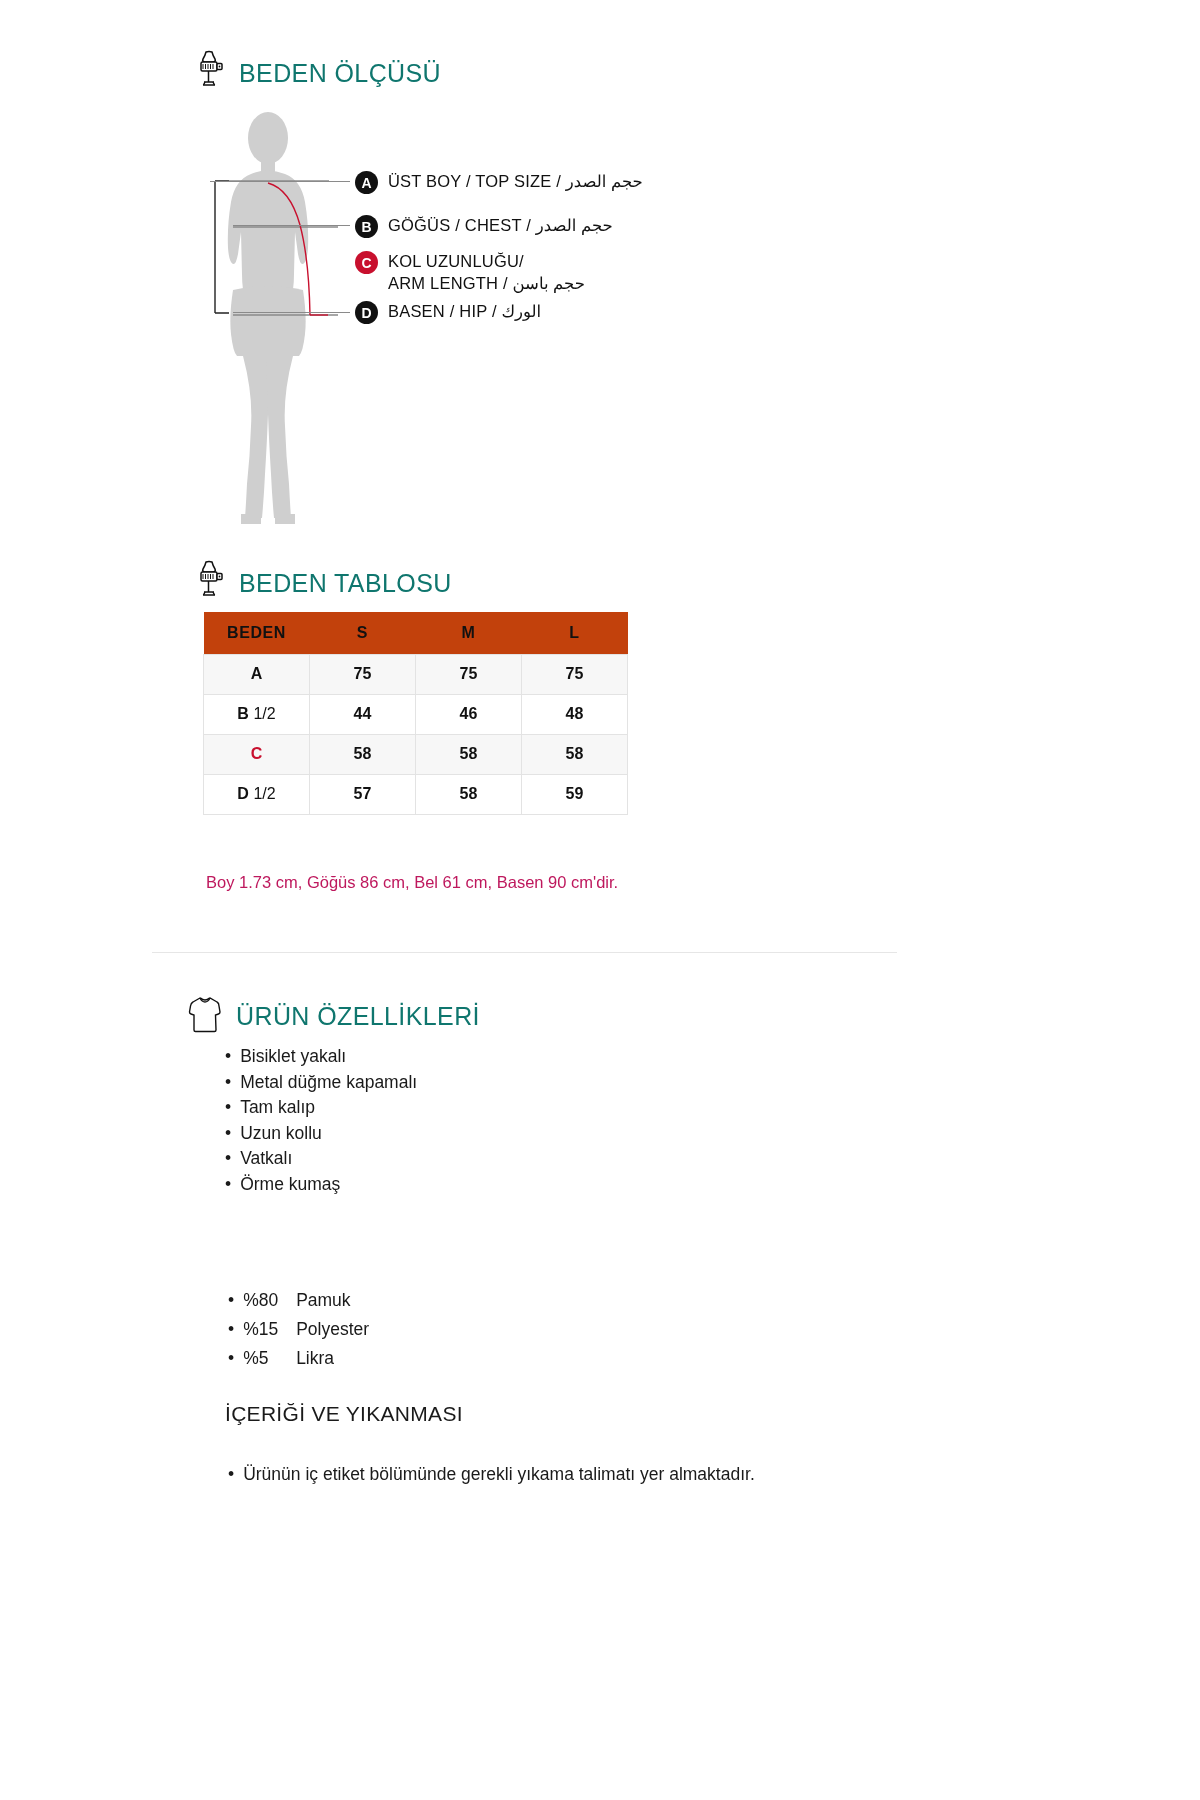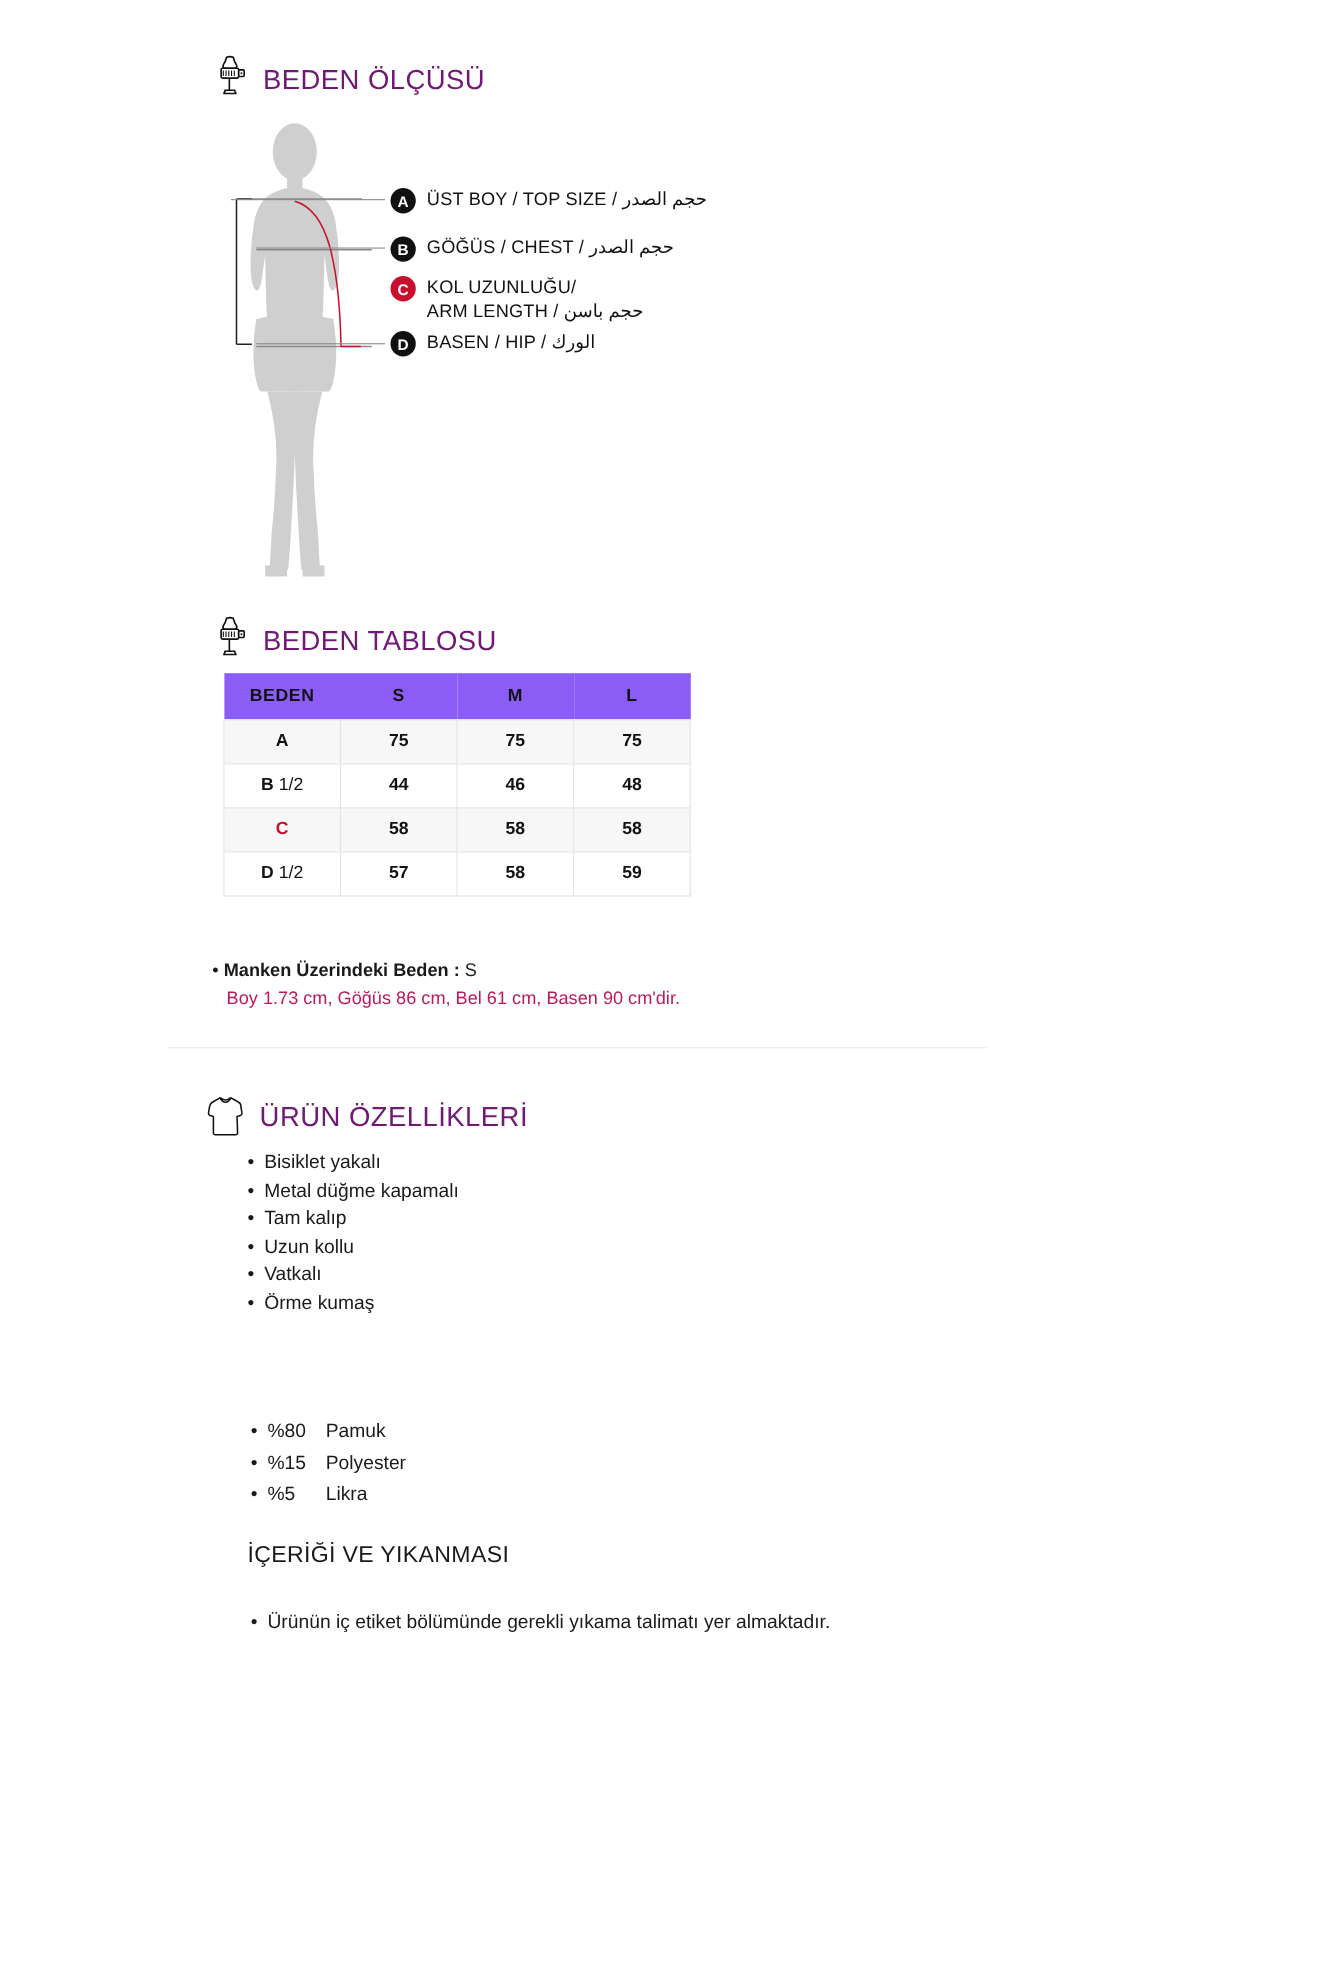--- a/index.html
+++ b/index.html
@@ -8,21 +8,21 @@
     background: #ffffff;
     font-family: "Liberation Sans", sans-serif;
     color: #1a1a1a;
     overflow: hidden;
   }
   .page { position: relative; width: 1200px; height: 1800px; }
 
   
   .sec-head { display: flex; align-items: center; gap: 14px; }
   .sec-head .title {
-    font-size: 25px; font-weight: 500; letter-spacing: .4px; color: #701a75;
+    font-size: 25px; font-weight: 500; letter-spacing: .4px; color: #0f766e;
     white-space: nowrap;
   }
   .ico { flex: 0 0 auto; display: block; }
 
   
   #block-size-measure { position: absolute; left: 193px; top: 50px; }
   #mannequin-area { position: absolute; left: 193px; top: 110px; width: 700px; height: 420px; }
 
   
   .label-row { position: absolute; display: flex; align-items: flex-start; gap: 10px; }
@@ -44,21 +44,21 @@
   
   #block-size-table { position: absolute; left: 193px; top: 560px; }
   #size-table { position: absolute; left: 203px; top: 612px; width: 425px; }
   table.sizes { border-collapse: collapse; width: 425px; table-layout: fixed; }
   table.sizes th, table.sizes td {
     text-align: center; font-size: 16px; padding: 0; height: 40px;
     vertical-align: middle;
   }
   table.sizes thead th {
     font-size: 16px; font-weight: 700; letter-spacing: .6px;
-    color: #111; height: 42px; background: #8b5cf6; border: none;
+    color: #111; height: 42px; background: #c2410c; border: none;
   }
   table.sizes tbody td {
     border: 1px solid #e3e3e3; font-weight: 700; color: #111;
   }
   table.sizes tbody tr:nth-child(odd) td { background: #f7f7f7; }
   table.sizes tbody tr:nth-child(even) td { background: #ffffff; }
   table.sizes tbody td.rowhead { font-weight: 700; }
   table.sizes tbody td.rowhead .frac { font-weight: 400; }
   td.rowhead.red { color: #c8102e; }
 
@@ -217,25 +217,20 @@
           <td class="rowhead"><span>D</span> <span class="frac">1/2</span></td>
           <td>57</td>
           <td>58</td>
           <td>59</td>
         </tr>
       </tbody>
     </table>
   </div>
 
   <div id="model-note">
-    <div class="line1">
-      <span class="bul">•</span>
-      <b>Manken Üzerindeki Beden :</b>
-      <span>S</span>
-    </div>
     <div class="line2">Boy 1.73 cm, Göğüs 86 cm, Bel 61 cm, Basen 90 cm'dir.</div>
   </div>
 
   <div id="divider"></div>
 
   <div class="sec-head" id="block-features">
     <span class="ico">
       <svg width="34" height="40" viewBox="0 0 34 40" fill="none" stroke="#111" stroke-width="1.4">
         <path d="M12 4 L5 8 q-2 1 -2.5 4 L1.5 18 q0 1.5 1.5 2 l3 1 L6 36 q0 1.5 1.5 1.5 h19 q1.5 0 1.5 -1.5 l-0.5 -15 l3 -1 q1.5 -0.5 1.5 -2 l-1 -6 Q31 9 29 8 L22 4 q-2 4 -5 4 t-5 -4 z" fill="#fff"></path>
         <path d="M12.5 4 q4.5 4 9 0"></path>

